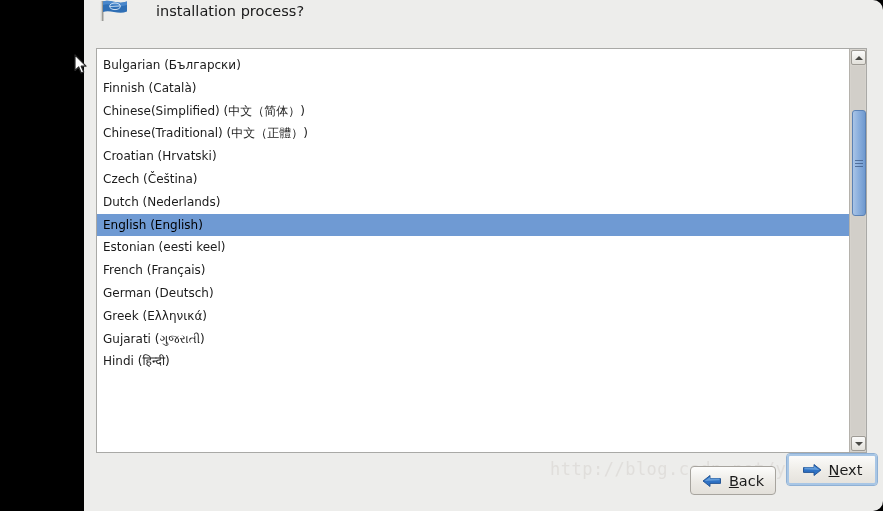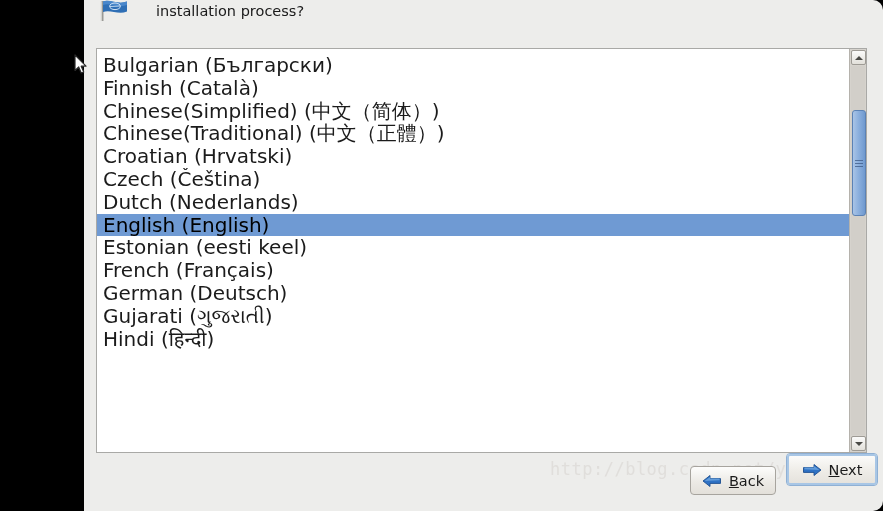--- a/index.html
+++ b/index.html
@@ -78,21 +78,21 @@
   .list-items {
     flex: 1 1 auto;
     overflow: hidden;
     padding-top: 5px;
     box-sizing: border-box;
   }
   .list-item {
     height: 22.8px;
     line-height: 22.8px;
     padding-left: 6px;
-    font-size: 20px;
+    font-size: 12px;
     color: #1b1b1b;
     white-space: nowrap;
     overflow: hidden;
   }
   .list-item.selected {
     background: #6f9ad3;
     color: #000000;
   }
 
   
@@ -246,20 +246,21 @@
           <div class="list-item">Finnish (Català)</div>
           <div class="list-item">Chinese(Simplified) (中文（简体）)</div>
           <div class="list-item">Chinese(Traditional) (中文（正體）)</div>
           <div class="list-item">Croatian (Hrvatski)</div>
           <div class="list-item">Czech (Čeština)</div>
           <div class="list-item">Dutch (Nederlands)</div>
           <div class="list-item selected">English (English)</div>
           <div class="list-item">Estonian (eesti keel)</div>
           <div class="list-item">French (Français)</div>
           <div class="list-item">German (Deutsch)</div>
+          <div class="list-item">Greek (Ελληνικά)</div>
           <div class="list-item">Gujarati (ગુજરાતી)</div>
           <div class="list-item">Hindi (हिन्दी)</div>
         </div>
 
       <div class="scrollbar">
         <div class="sb-btn up">
           <span class="sb-arrow up"></span>
         </div>
         <div class="sb-track">
           <div class="sb-thumb">

